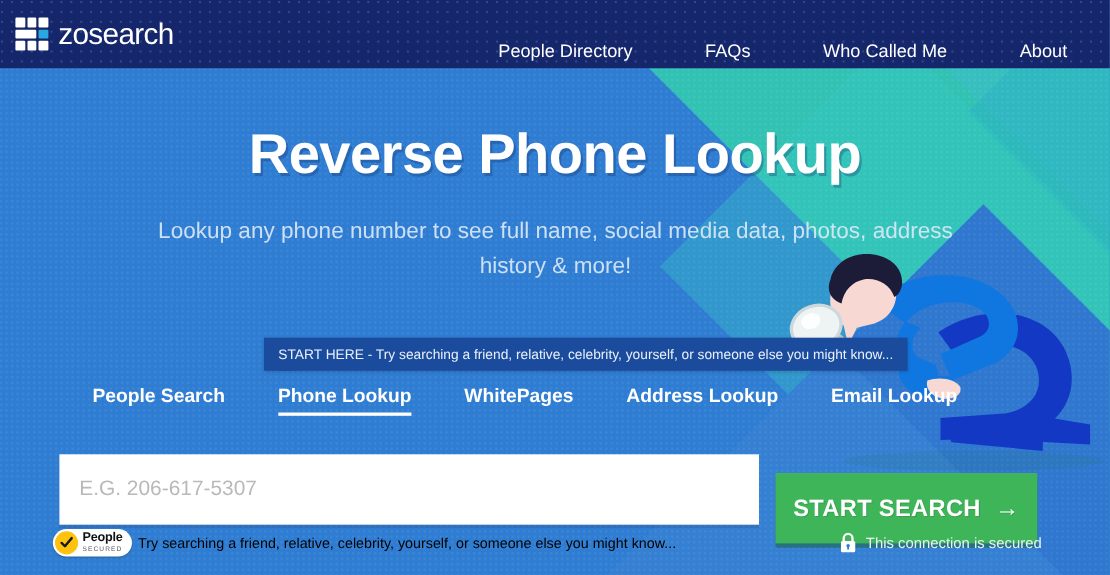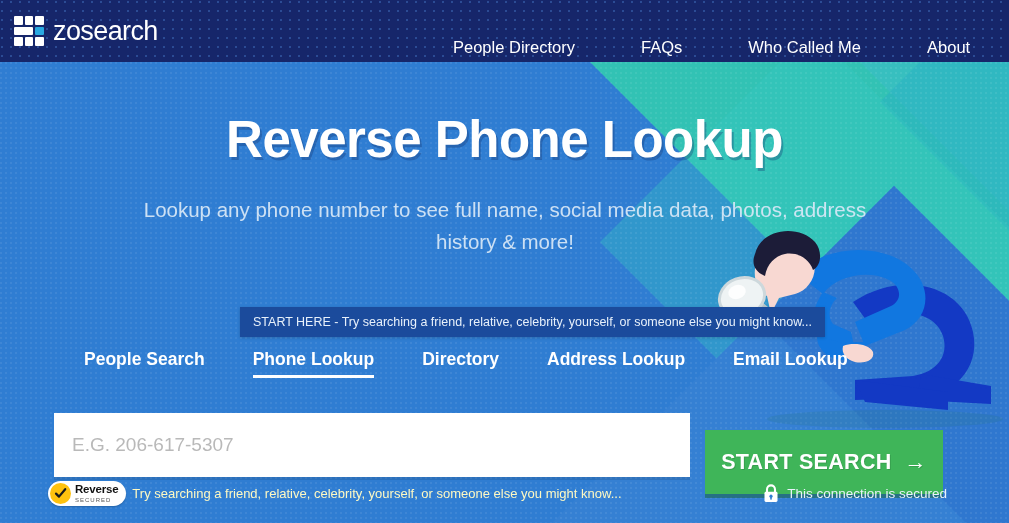--- a/index.html
+++ b/index.html
@@ -306,21 +306,21 @@
   }
   .norton-check svg { display: block; }
   .norton-words { display: flex; flex-direction: column; line-height: 1; }
   .norton-words .n1 {
     font-size: 11.5px; font-weight: bold; color: #111; letter-spacing: -0.2px;
   }
   .norton-words .n2 {
     font-size: 6px; color: #555; letter-spacing: 1px; margin-top: 1px;
   }
   .trust-text {
-    color: #fef9c3;
+    color: #000000;
     font-size: 13px;
     white-space: nowrap;
   }
 
   .secure-row {
     position: absolute;
     right: 62px; top: 484px;
     display: flex;
     align-items: center;
     gap: 8px;
@@ -405,42 +405,42 @@
       <h1 class="hero-title">Reverse Phone Lookup</h1>
       <p class="hero-sub">Lookup any phone number to see full name, social media data, photos, address history &amp; more!</p>
     </div>
   </div>
 
   <div class="tooltip">START HERE - Try searching a friend, relative, celebrity, yourself, or someone else you might know...</div>
 
   <div class="tabs">
     <div class="tab">People Search</div>
     <div class="tab active">Phone Lookup</div>
-    <div class="tab">Directory</div>
+    <div class="tab">WhitePages</div>
     <div class="tab">Address Lookup</div>
     <div class="tab">Email Lookup</div>
   </div>
 
   <div class="search-row">
     <input class="search-input" type="text" placeholder="E.G. 206-617-5307" style="">
     <button class="search-btn">
       <span>START SEARCH</span>
       <span class="arrow">→</span>
     </button>
   </div>
 
   <div class="trust-row">
     <div class="norton">
       <div class="norton-check">
         <svg width="13" height="13" viewBox="0 0 13 13">
           <path d="M2 6.6 L5 9.6 L11.2 2.2" stroke="#1a1a1a" stroke-width="2.2" fill="none" stroke-linecap="round" stroke-linejoin="round"></path>
         </svg>
       </div>
       <div class="norton-words">
-        <span class="n1">Reverse</span>
+        <span class="n1">People</span>
         <span class="n2">SECURED</span>
       </div>
     </div>
     <span class="trust-text">Try searching a friend, relative, celebrity, yourself, or someone else you might know...</span>
   </div>
 
   <div class="secure-row">
     <svg width="16" height="19" viewBox="0 0 16 19">
       <path d="M4 8 V5.4 A4 4 0 0 1 12 5.4 V8" stroke="#ffffff" stroke-width="2.1" fill="none"></path>
       <rect x="1.5" y="7.8" width="13" height="10.2" rx="1.4" fill="#ffffff"></rect>

